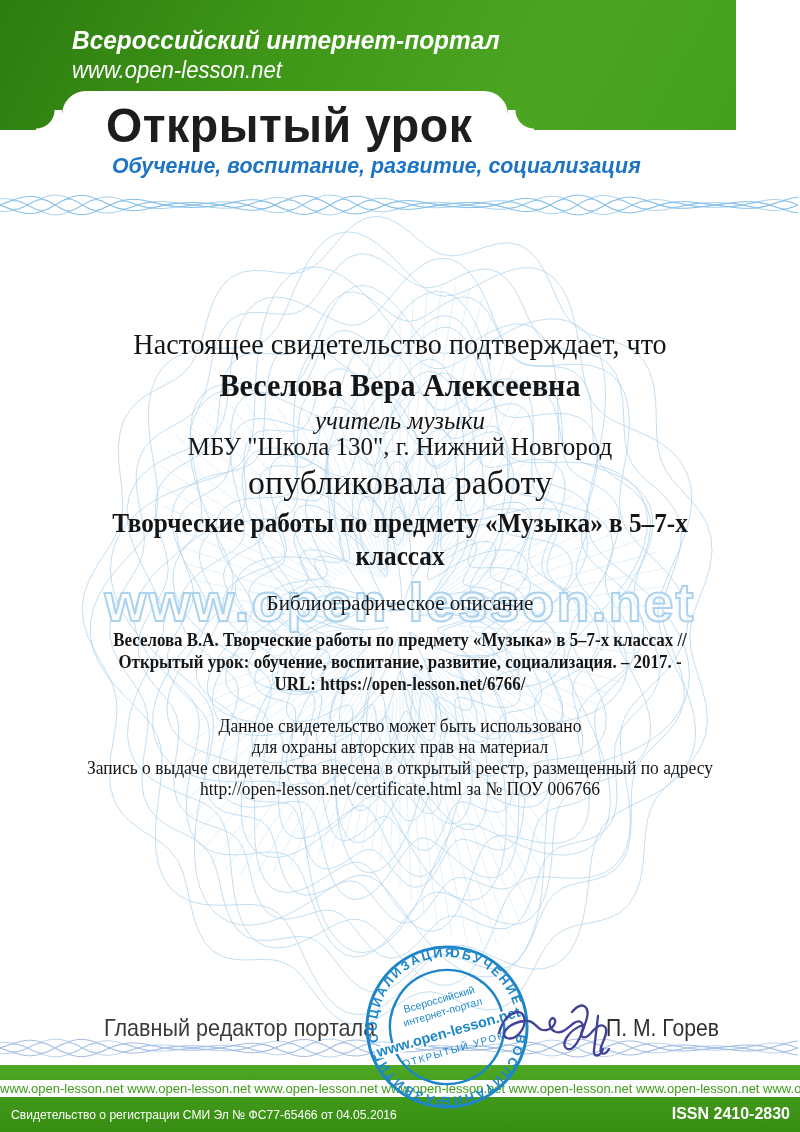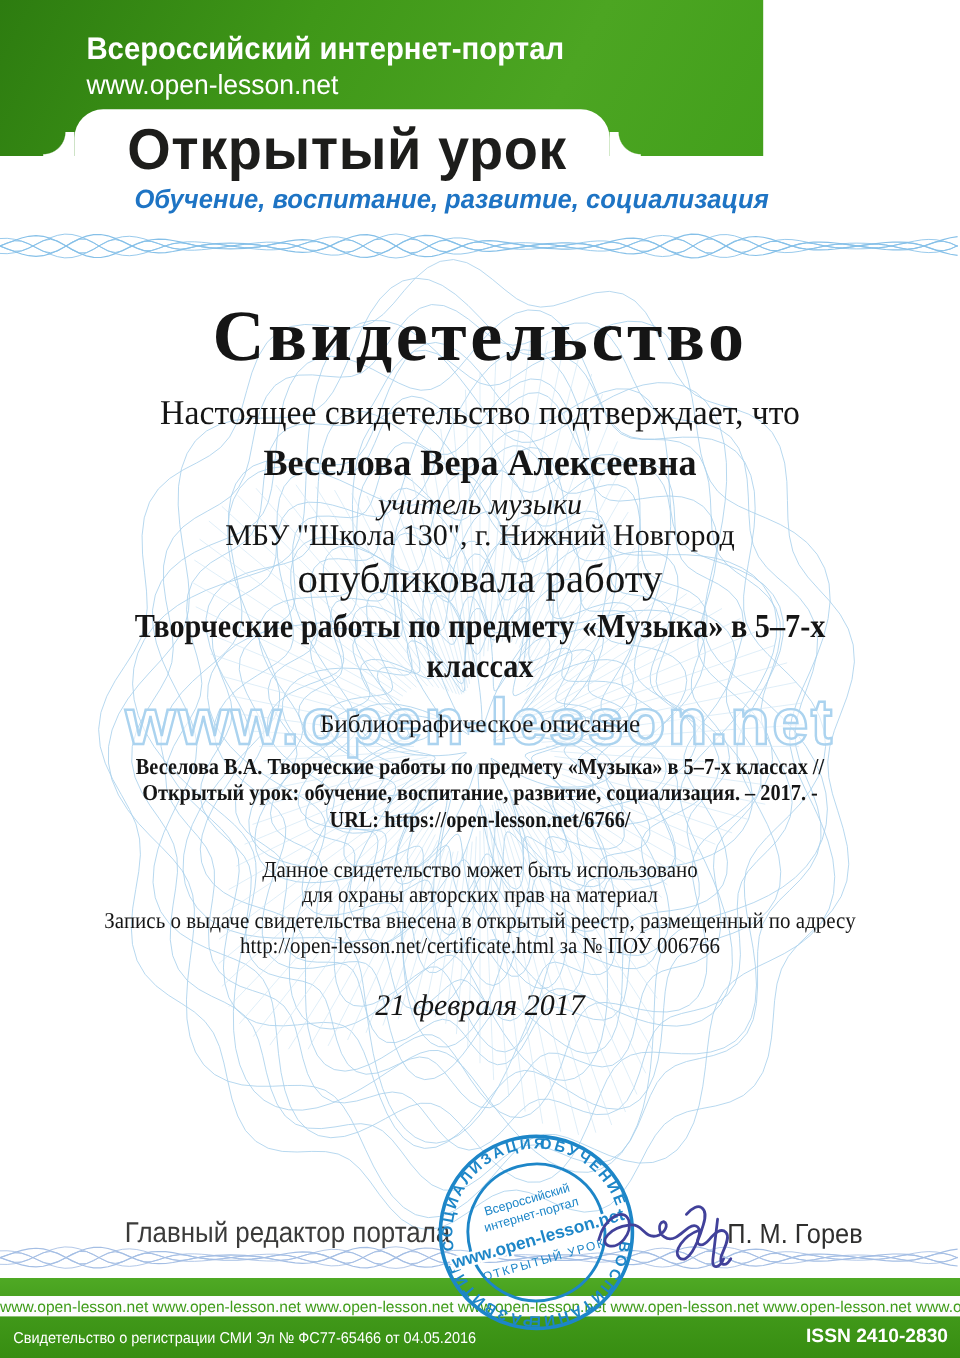--- a/index.html
+++ b/index.html
@@ -1,20 +1,20 @@
 <!DOCTYPE html>
 <html><head>
 <meta charset="utf-8">
 <style>
   html,body{margin:0;padding:0;background:#e8e8e8;}
   .page{position:relative;width:800px;height:1132px;margin:0 auto;background:#ffffff;
         overflow:hidden;font-family:"Liberation Sans",sans-serif;}
   
-  .header{position:absolute;left:0;top:0;width:636px;height:130px;
-          background:linear-gradient(118deg,#2d7c10 0%,#3f9718 38%,#4ca522 72%,#43a01c 100%);}
+  .header{position:absolute;left:0;top:0;width:736px;height:130px;
+          background:linear-gradient(118deg,#2d7c10 0%,#3f9718 38%,#4ca522 72%,#43a01c 100%);font-style:italic;}
   .portal-label{position:absolute;left:72px;top:25px;font-size:26px;font-weight:bold;color:#fff;
                 transform:scaleX(.94);transform-origin:left;}
   .portal-url{position:absolute;left:72px;top:57px;font-size:23px;color:#fff;
               transform:scaleX(.96);transform-origin:left;}
   .tab{position:absolute;left:62px;top:91px;width:446px;height:39px;background:#fff;
        border-radius:24px 24px 0 0;}
   .flare-left{position:absolute;left:36px;top:110px;width:26px;height:20px;
        background:radial-gradient(circle at 0 0, rgba(0,0,0,0) 18px, #fff 19px);}
   .flare-right{position:absolute;left:508px;top:110px;width:26px;height:20px;
        background:radial-gradient(circle at 100% 0, rgba(0,0,0,0) 18px, #fff 19px);}
@@ -230,36 +230,34 @@
       <line x1="434.6345323030492" y1="394.98246230859144" x2="617.0556350598719" y2="305.35058956639074" stroke="#c9e2f4" stroke-width=".5"></line>
       <line x1="436.0269554468589" y1="397.01648970241297" x2="631.7977783949293" y2="315.5959504082649" stroke="#c9e2f4" stroke-width=".5"></line>
       <line x1="438.0686269786182" y1="398.94341394447054" x2="645.0350697626129" y2="327.9591052029492" stroke="#c9e2f4" stroke-width=".5"></line>
       <line x1="440.7138221356671" y1="400.92289274162914" x2="655.9586417333558" y2="342.36071831478876" stroke="#c9e2f4" stroke-width=".5"></line>
       <line x1="443.8729832043977" y1="403.1055387005487" x2="663.886005944417" y2="358.5018401779407" stroke="#c9e2f4" stroke-width=".5"></line>
       <line x1="447.4175512958805" y1="405.62075460208064" x2="668.3216732383721" y2="375.901767333215" stroke="#c9e2f4" stroke-width=".5"></line>
       <line x1="451.18734282021677" y1="408.56625284530264" x2="669.0017632910148" y2="393.9548351522502" stroke="#c9e2f4" stroke-width=".5"></line>
     </svg>
   <div class="watermark">www.open-lesson.net</div>
 
-  <div class="ln cert-title">Свидетельство</div>
   <div class="ln confirm">Настоящее свидетельство подтверждает, что</div>
   <div class="ln name">Веселова Вера Алексеевна</div>
   <div class="ln pos">учитель музыки</div>
   <div class="ln org">МБУ "Школа 130", г. Нижний Новгород</div>
   <div class="ln action">опубликовала работу</div>
   <div class="ln work-title">Творческие работы по предмету «Музыка» в 5–7-х классах</div>
   <div class="ln bib-head">Библиографическое описание</div>
   <div class="ln bib-line bib1">Веселова В.А. Творческие работы по предмету «Музыка» в 5–7-х классах //</div>
   <div class="ln bib-line bib2">Открытый урок: обучение, воспитание, развитие, социализация. – 2017. -</div>
   <div class="ln bib-line bib3">URL: https://open-lesson.net/6766/</div>
   <div class="ln note note1">Данное свидетельство может быть использовано</div>
   <div class="ln note note2">для охраны авторских прав на материал</div>
   <div class="ln note note3">Запись о выдаче свидетельства внесена в открытый реестр, размещенный по адресу</div>
   <div class="ln note note4">http://open-lesson.net/certificate.html за № ПОУ 006766</div>
-  <div class="ln date">21 февраля 2017</div>
 
   <div class="editor-label">Главный редактор портала</div>
   <div class="editor-name">П. М. Горев</div>
 
   <svg class="stamp" width="170" height="170" viewBox="0 0 170 170">
     <g transform="rotate(-16 85 85)" fill="none" stroke="#1d86c8">
       <circle cx="85" cy="85" r="80" stroke-width="3"></circle>
       <circle cx="85" cy="85" r="57" stroke-width="2.4"></circle>
     </g>
     <defs>

